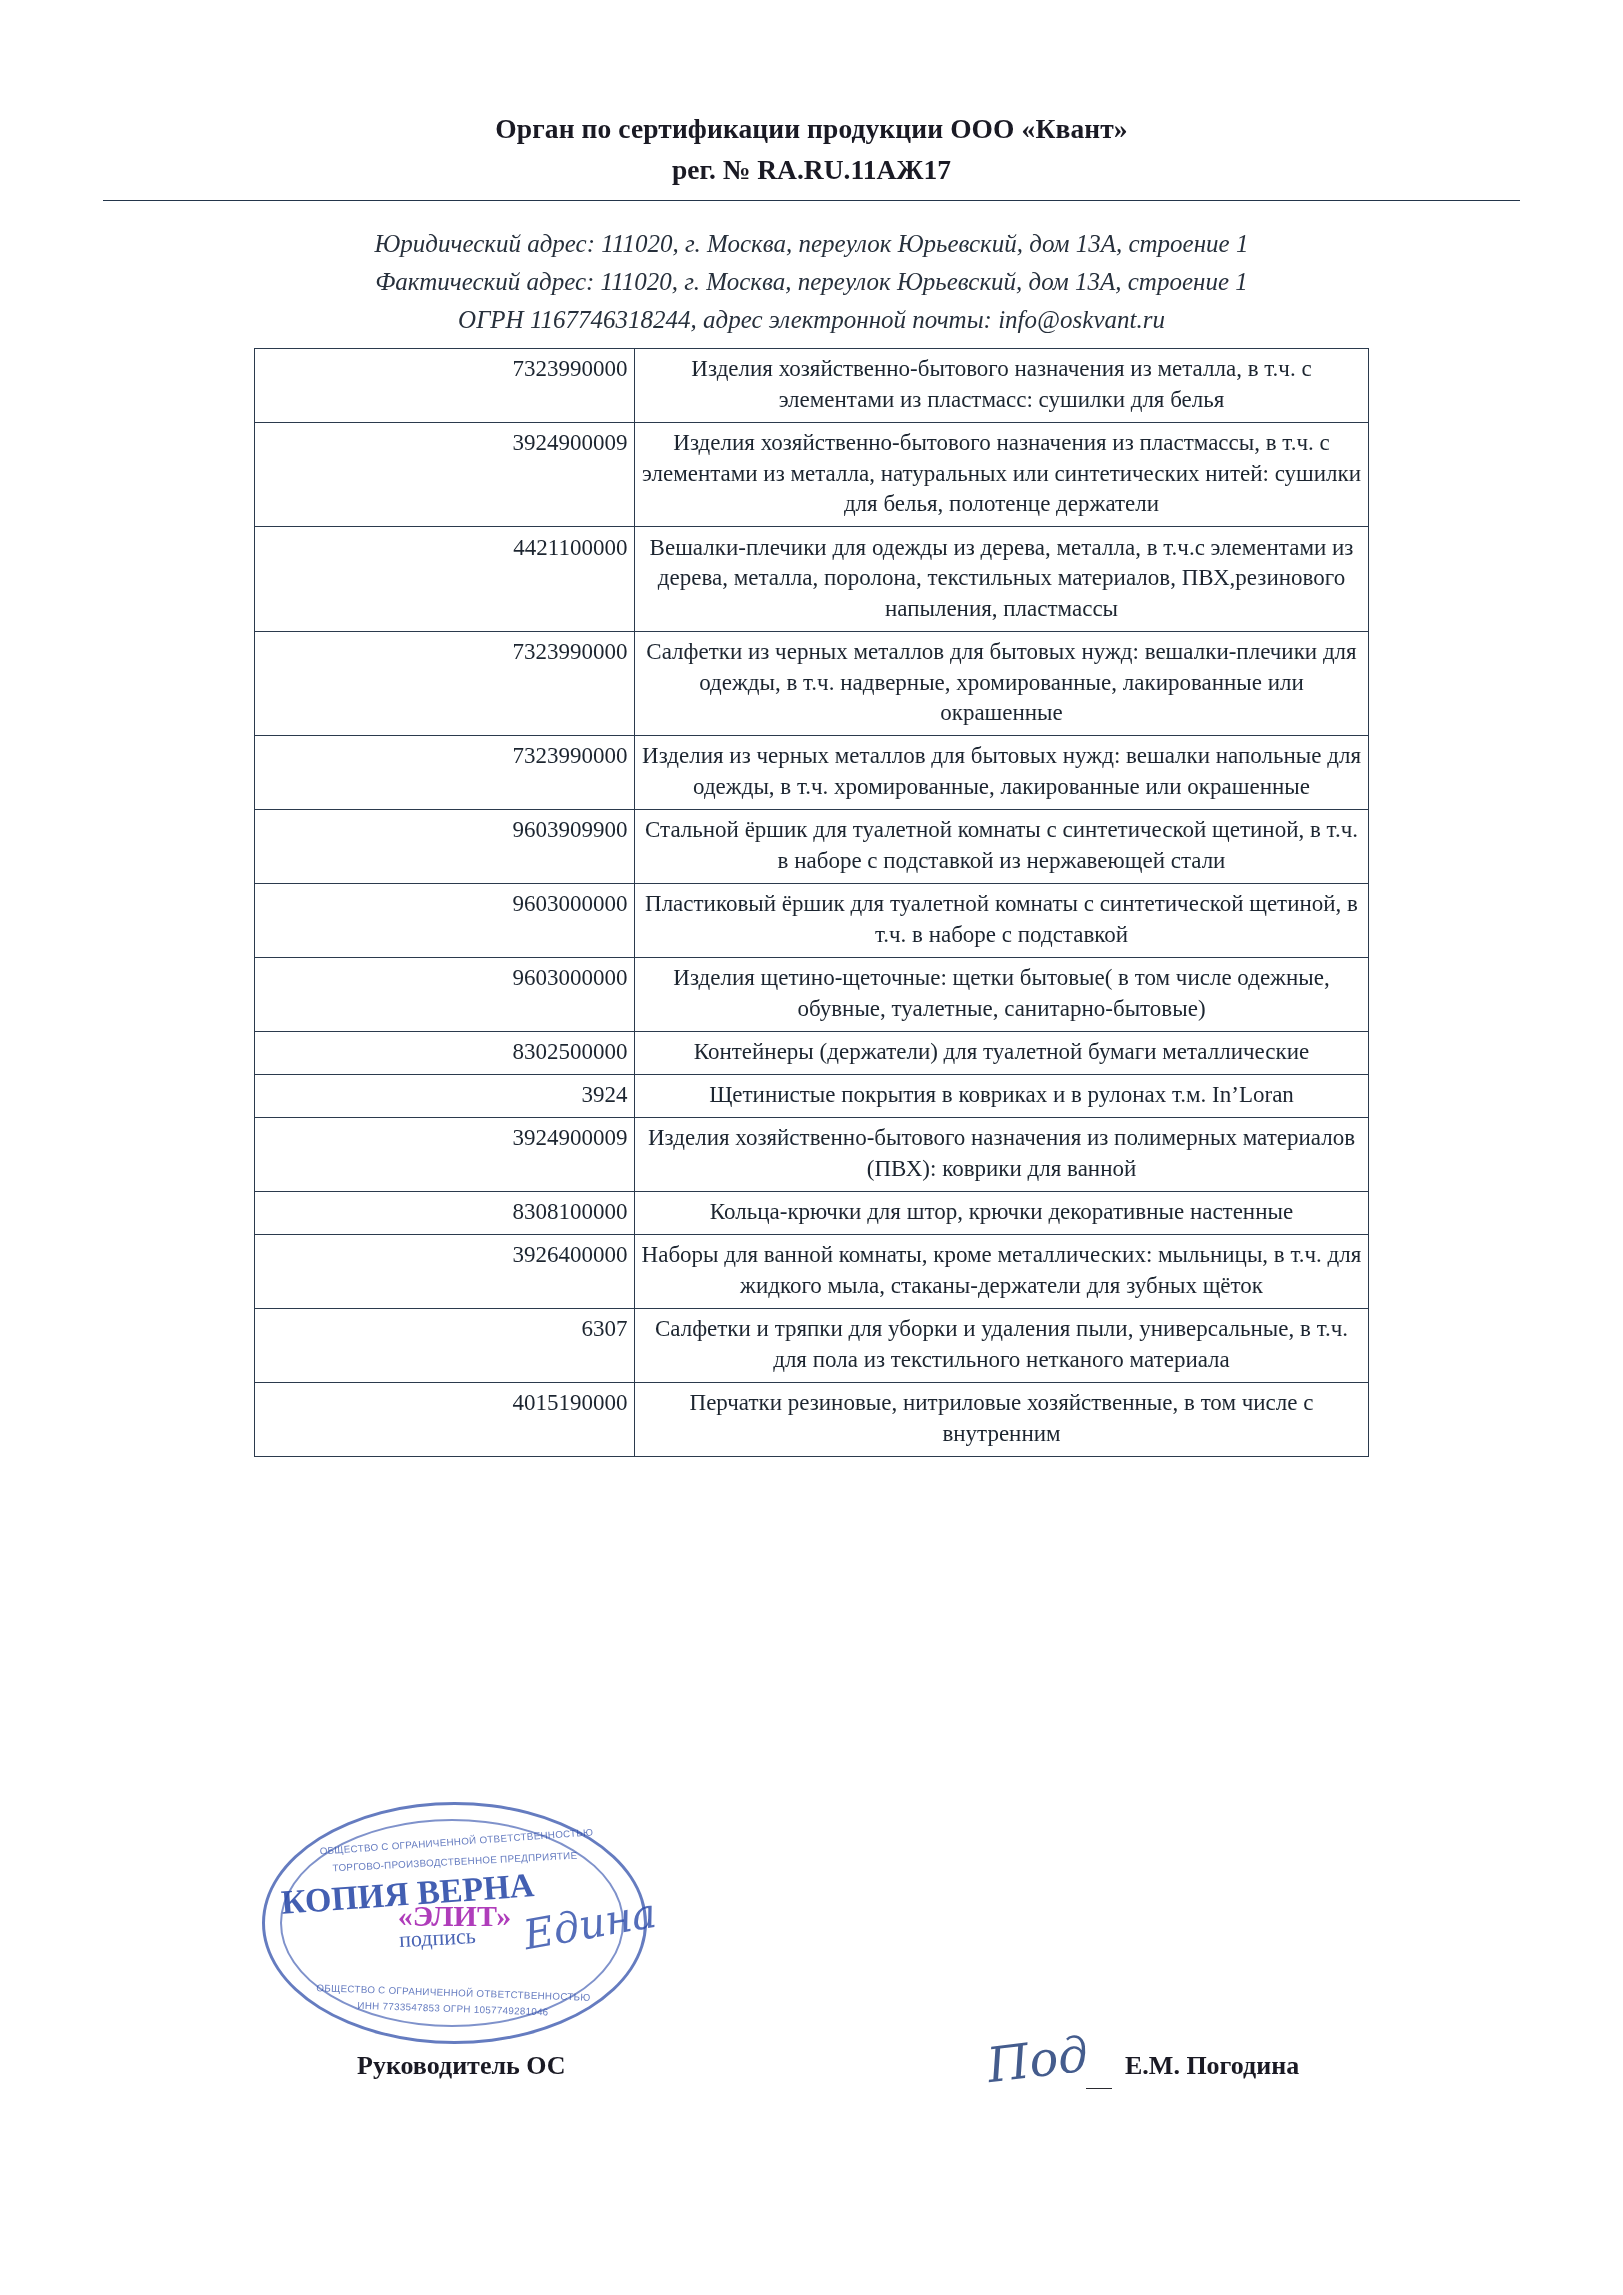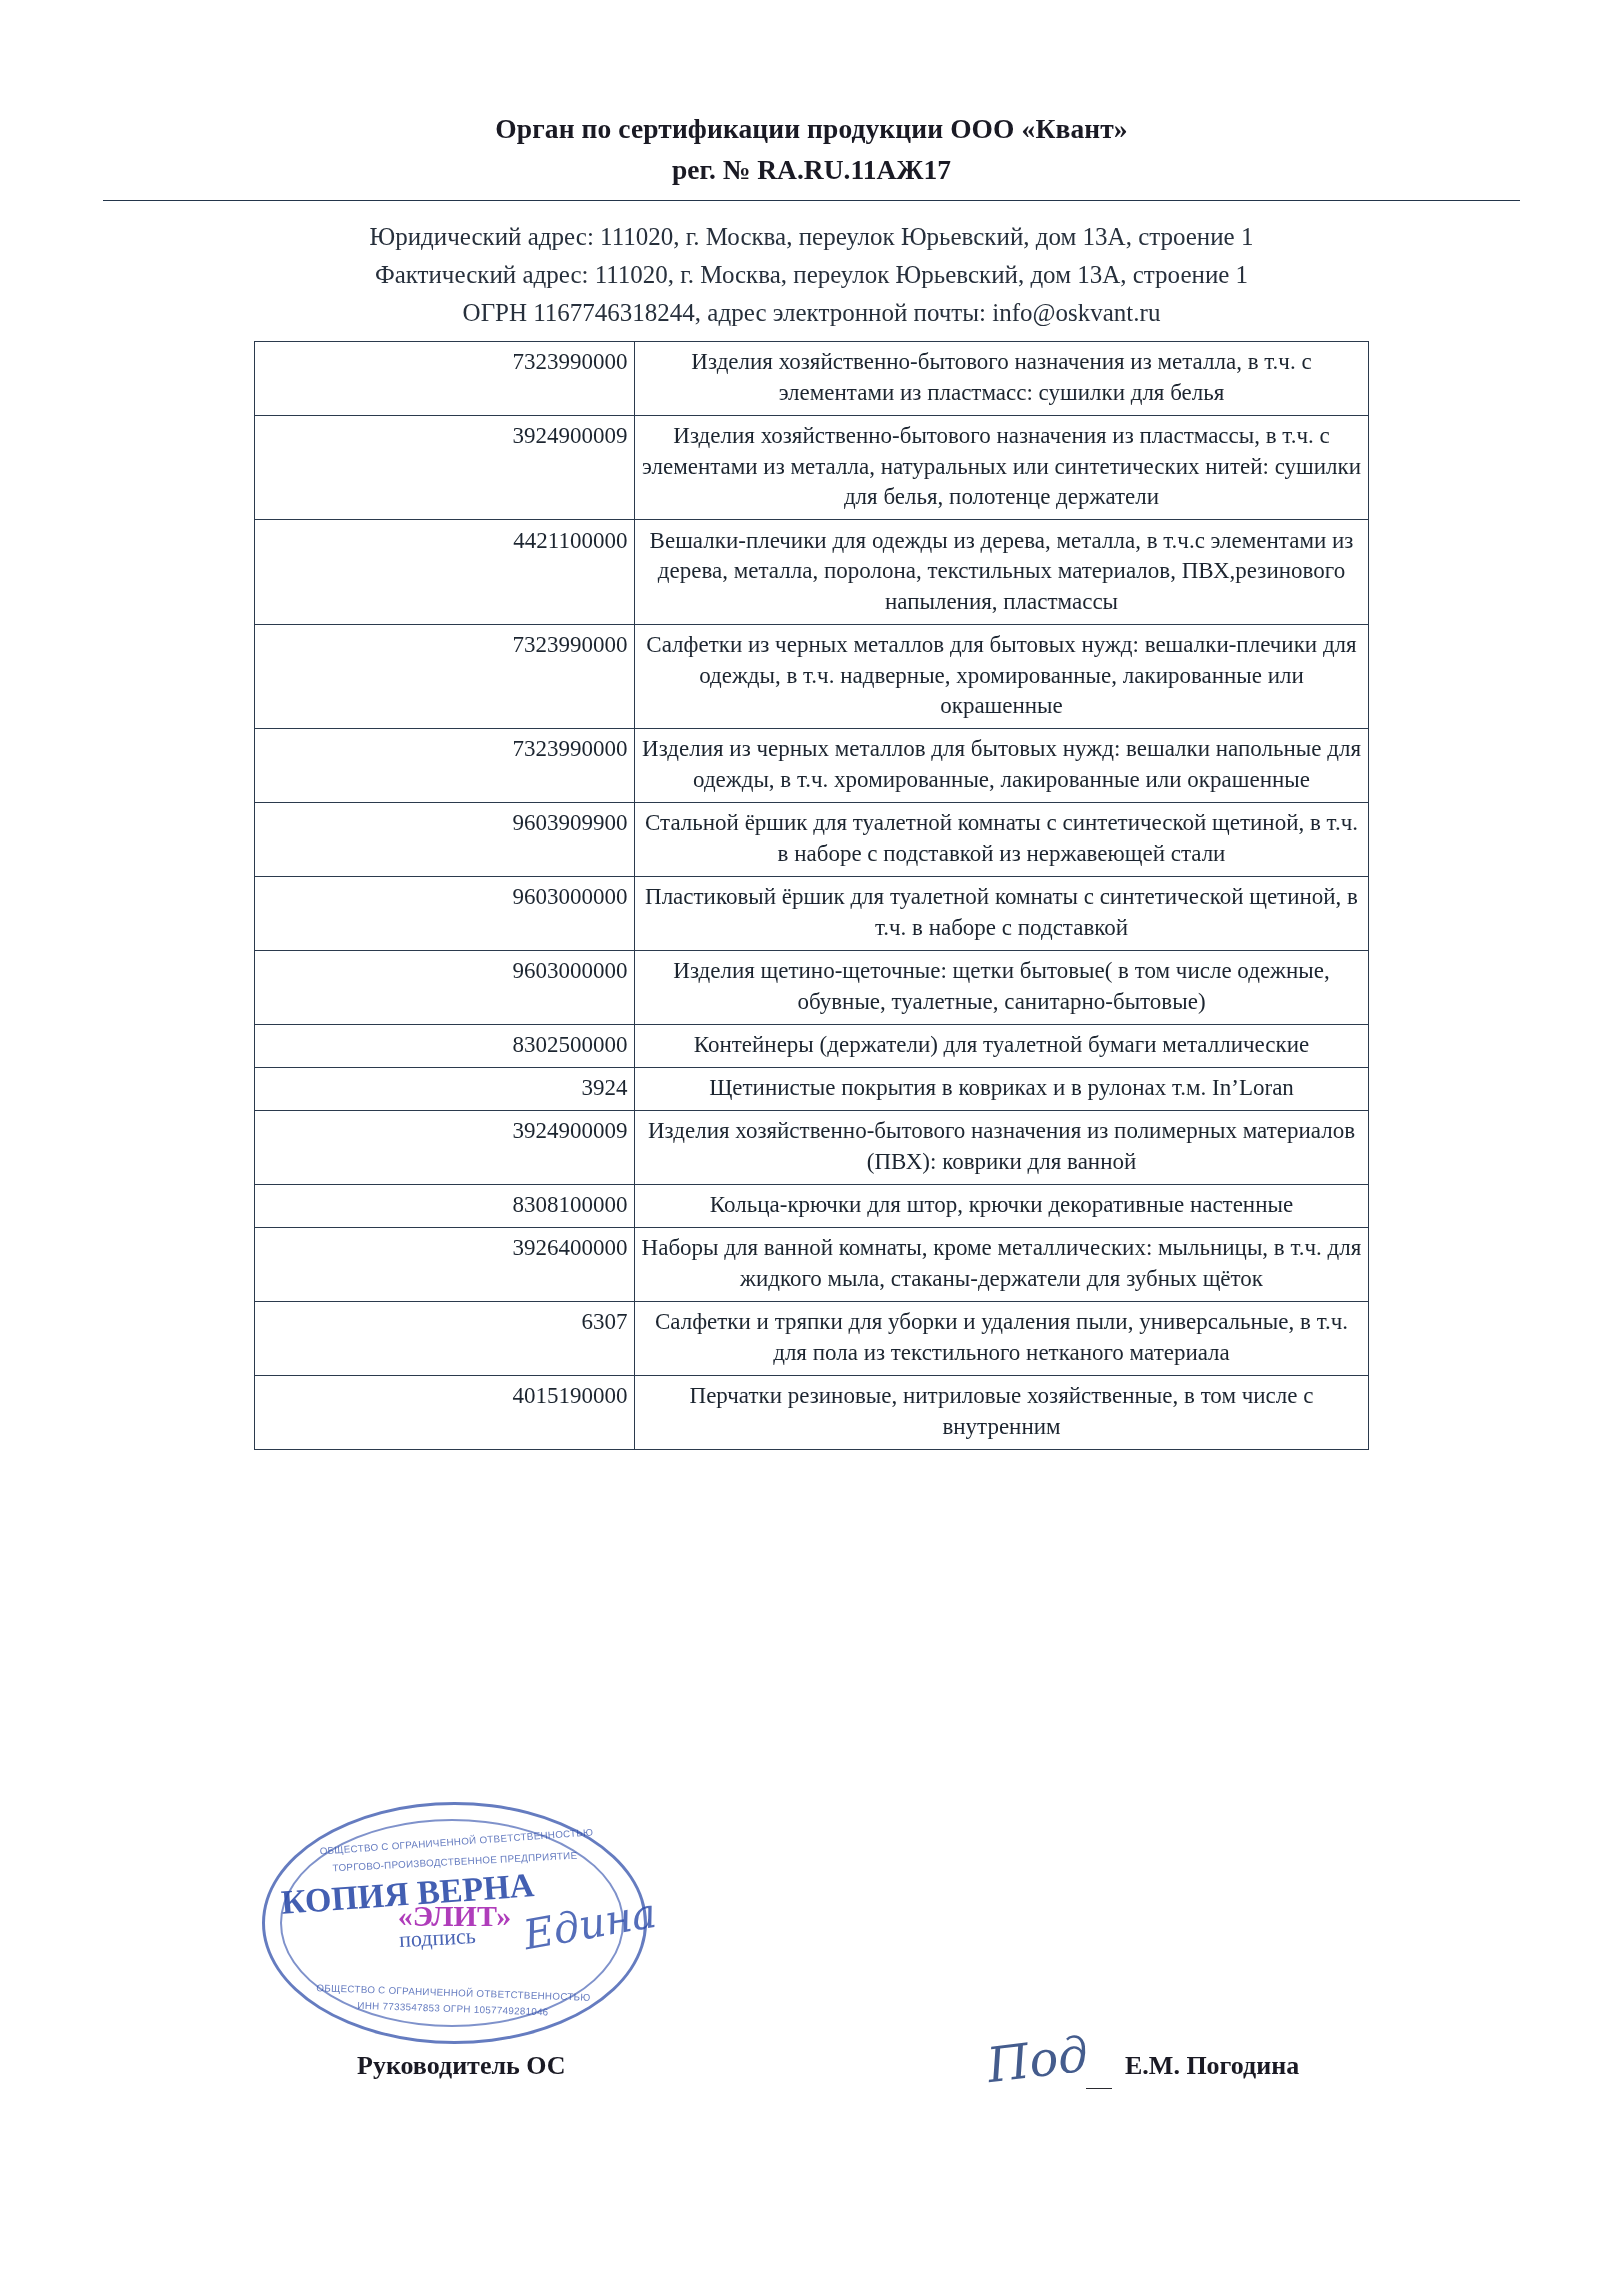--- a/index.html
+++ b/index.html
@@ -41,21 +41,22 @@
   .hr-main {
     border: none;
     border-top: 1.3px solid #23354a;
     margin: 11.8px 103px 0 103px;
   }
   .addr {
     text-align: center;
     font-size: 25px;
     line-height: 1.52;
     color: #27303c;
-    margin-top: 17px;
+    margin-top: 24px;
+    font-style: italic;
   }
   .addr div {
     white-space: nowrap;
   }
 
   table.tnved {
     border-collapse: collapse;
     margin: 9.2px auto 0 auto;
     width: 1086px;
     table-layout: fixed;

